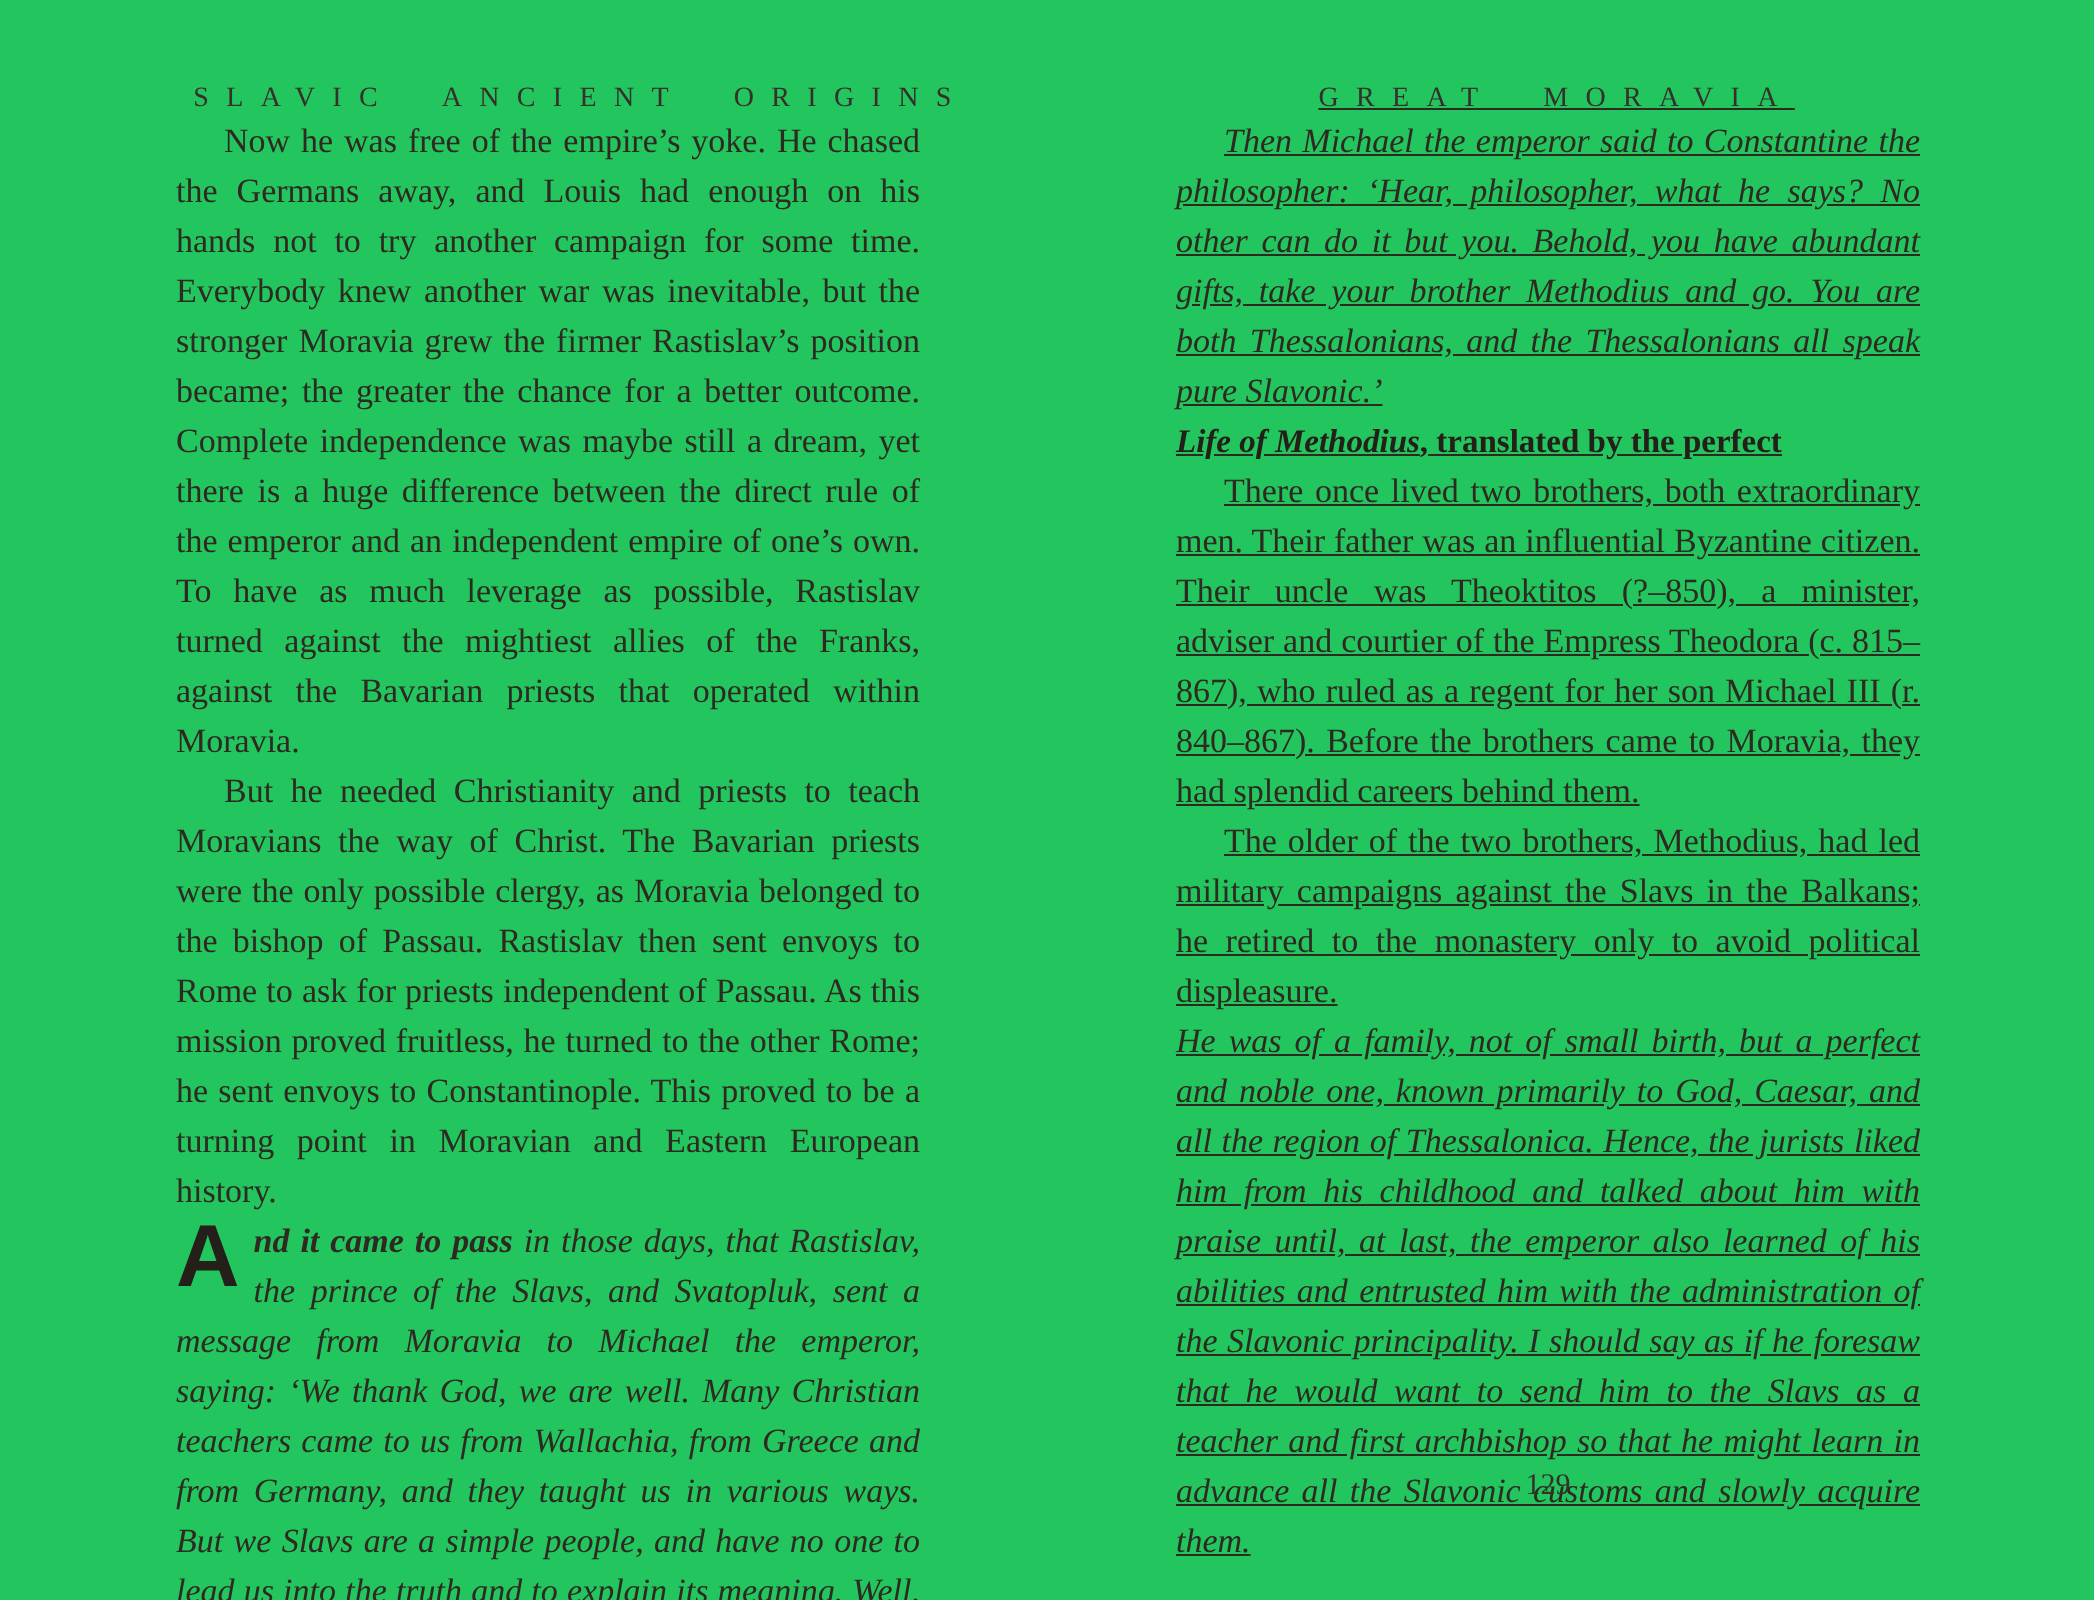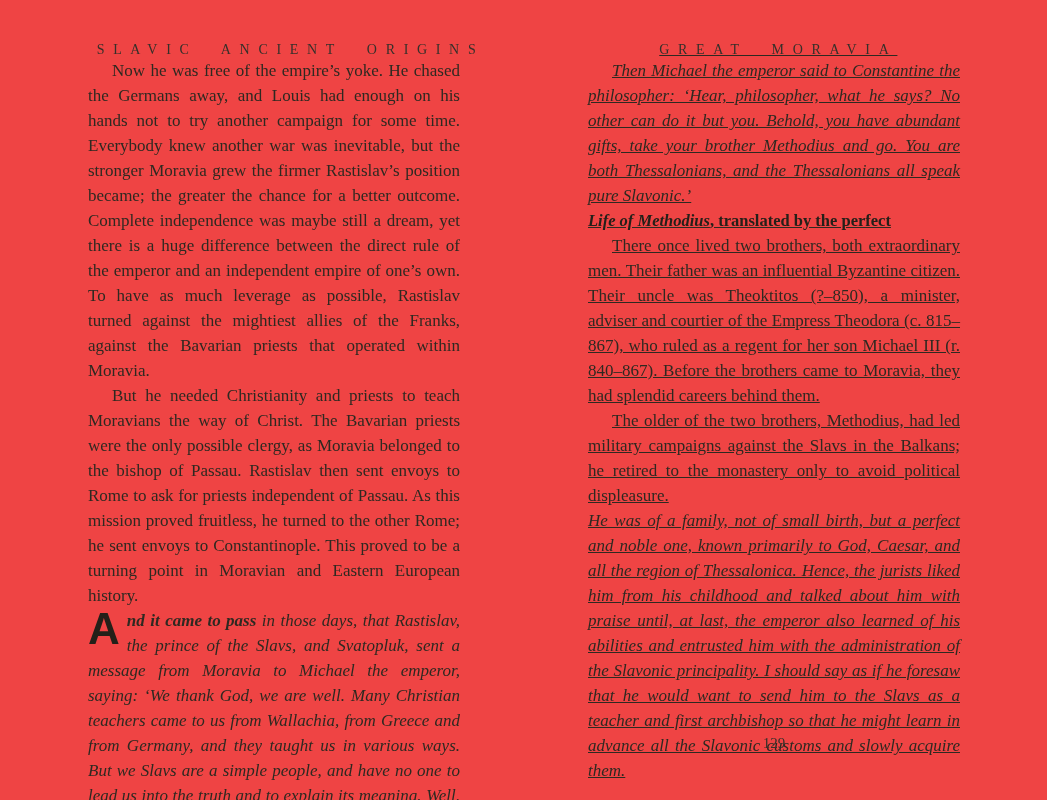--- a/index.html
+++ b/index.html
@@ -3,21 +3,21 @@
 <meta charset="utf-8">
 <style>
   html, body {
     margin: 0;
     padding: 0;
   }
   .spread {
     position: relative;
     width: 1047px;
     height: 800px;
-    background: #ef4444;
+    background: #22c55e;
     overflow: hidden;
     font-family: "Liberation Serif", serif;
     color: #2e2921;
   }
   .page {
     position: absolute;
     top: 42px;
     width: 372px;
     height: 716px;
   }

